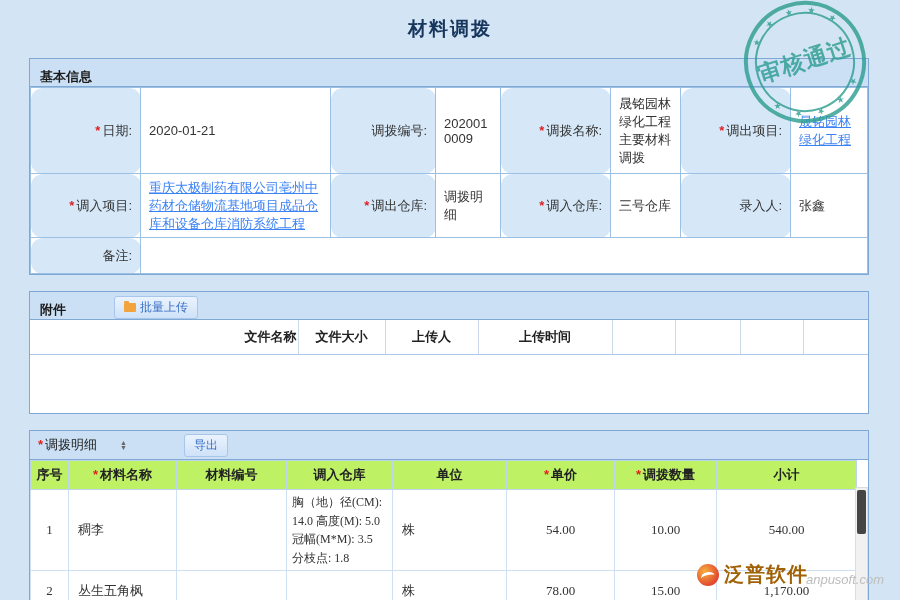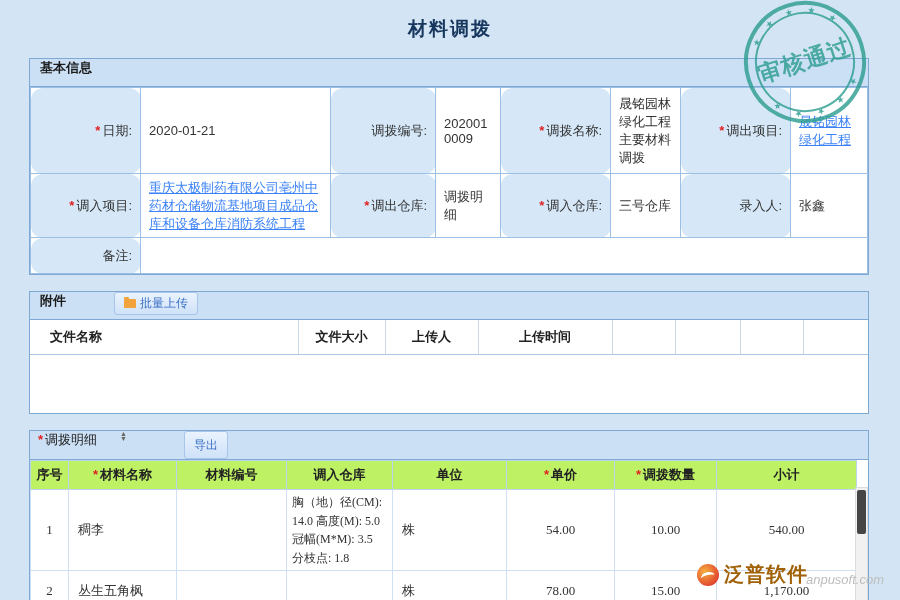--- a/index.html
+++ b/index.html
@@ -2,21 +2,21 @@
 <html><head>
 <meta charset="utf-8">
 <style>
   html,body{margin:0;padding:0;width:900px;height:600px;overflow:hidden;
     font-family:"Liberation Sans","DejaVu Sans",sans-serif;background:#d3e5f5;}
   .page{position:relative;width:900px;height:600px;overflow:hidden;}
   .page-title{margin:0;padding-top:16px;text-align:center;font-size:19px;font-weight:700;color:#17365d;letter-spacing:2px;}
 
   
   .panel{margin:16px 31px 0 29px;background:#fff;border:1px solid #7fa9d4;}
-  .section-bar{display:flex;align-items:flex-start;gap:12px;height:27px;background:#cbe0f5;
+  .section-bar{display:flex;align-items:flex-end;gap:12px;height:27px;background:#cbe0f5;
     border-bottom:1px solid #7fa9d4;padding:0 10px;font-size:13px;font-weight:600;color:#1b1b1b;}
 
   .req{color:#e02020;margin-right:2px;font-weight:700;}
 
   
   .info-table{width:100%;border-collapse:collapse;font-size:13px;color:#333;table-layout:fixed;}
   .info-table td{border:1px solid #9cbfe4;padding:4px 8px;vertical-align:middle;}
   .info-table tr:nth-child(1){height:86px;}
   .info-table tr:nth-child(2){height:64px;}
   .info-table tr:nth-child(3){height:36px;}
@@ -28,25 +28,25 @@
   
   .mini-btn{display:inline-flex;align-items:center;gap:4px;background:linear-gradient(#eaf3fe,#cfe2f8);
     border:1px solid #a8c6ea;border-radius:3px;color:#3a6fc4;font-size:12px;padding:2px 9px;cursor:pointer;font-weight:400;margin-left:36px;}
   .folder-icon{width:12px;height:9px;background:#f2a33c;border-radius:1px;position:relative;display:inline-block;}
   .folder-icon::before{content:"";position:absolute;top:-2px;left:0;width:5px;height:2px;background:#f2a33c;border-radius:1px 1px 0 0;}
 
   
   .attach-table{width:100%;border-collapse:collapse;table-layout:fixed;font-size:13px;color:#222;}
   .attach-table th{height:32px;font-weight:600;border-right:1px solid #ccd9ea;border-bottom:1px solid #aac7e6;text-align:center;background:#fff;}
   .attach-table th:last-child{border-right:none;}
-  .attach-table th.first{text-align:left;padding-left:20px;}
+  .attach-table th.first{text-align:right;padding-left:6px;}
   .attach-body{height:58px;background:#fff;}
 
   
-  .detail-toolbar{display:flex;gap:21px;height:28px;background:#cbe0f5;
+  .detail-toolbar{display:flex;align-items:center;gap:21px;height:28px;background:#cbe0f5;
     border-bottom:1px solid #7fa9d4;padding:0 8px;font-size:13px;color:#1b1b1b;}
   .sort-icon{display:inline-flex;flex-direction:column;line-height:5px;font-size:7px;color:#666;cursor:pointer;margin-left:2px;}
   .detail-wrap{position:relative;padding-right:11px;}
   .detail-table{width:100%;border-collapse:collapse;table-layout:fixed;font-size:13px;color:#333;}
   .detail-table th{height:26px;font-weight:600;color:#222;background:#bef264;border:1px solid #bcd4ec;text-align:center;}
   .detail-table td{border:1px solid #cfe0f2;background:#fff;text-align:center;vertical-align:middle;padding:3px 5px;font-family:Liberation Serif, serif;}
   .detail-table td.l{text-align:left;padding-left:9px;}
   .detail-table td.spec{text-align:left;font-size:12px;line-height:1.55;}
   .detail-table tr.r1{height:74px;}
   .detail-table tr.r2{height:40px;}

